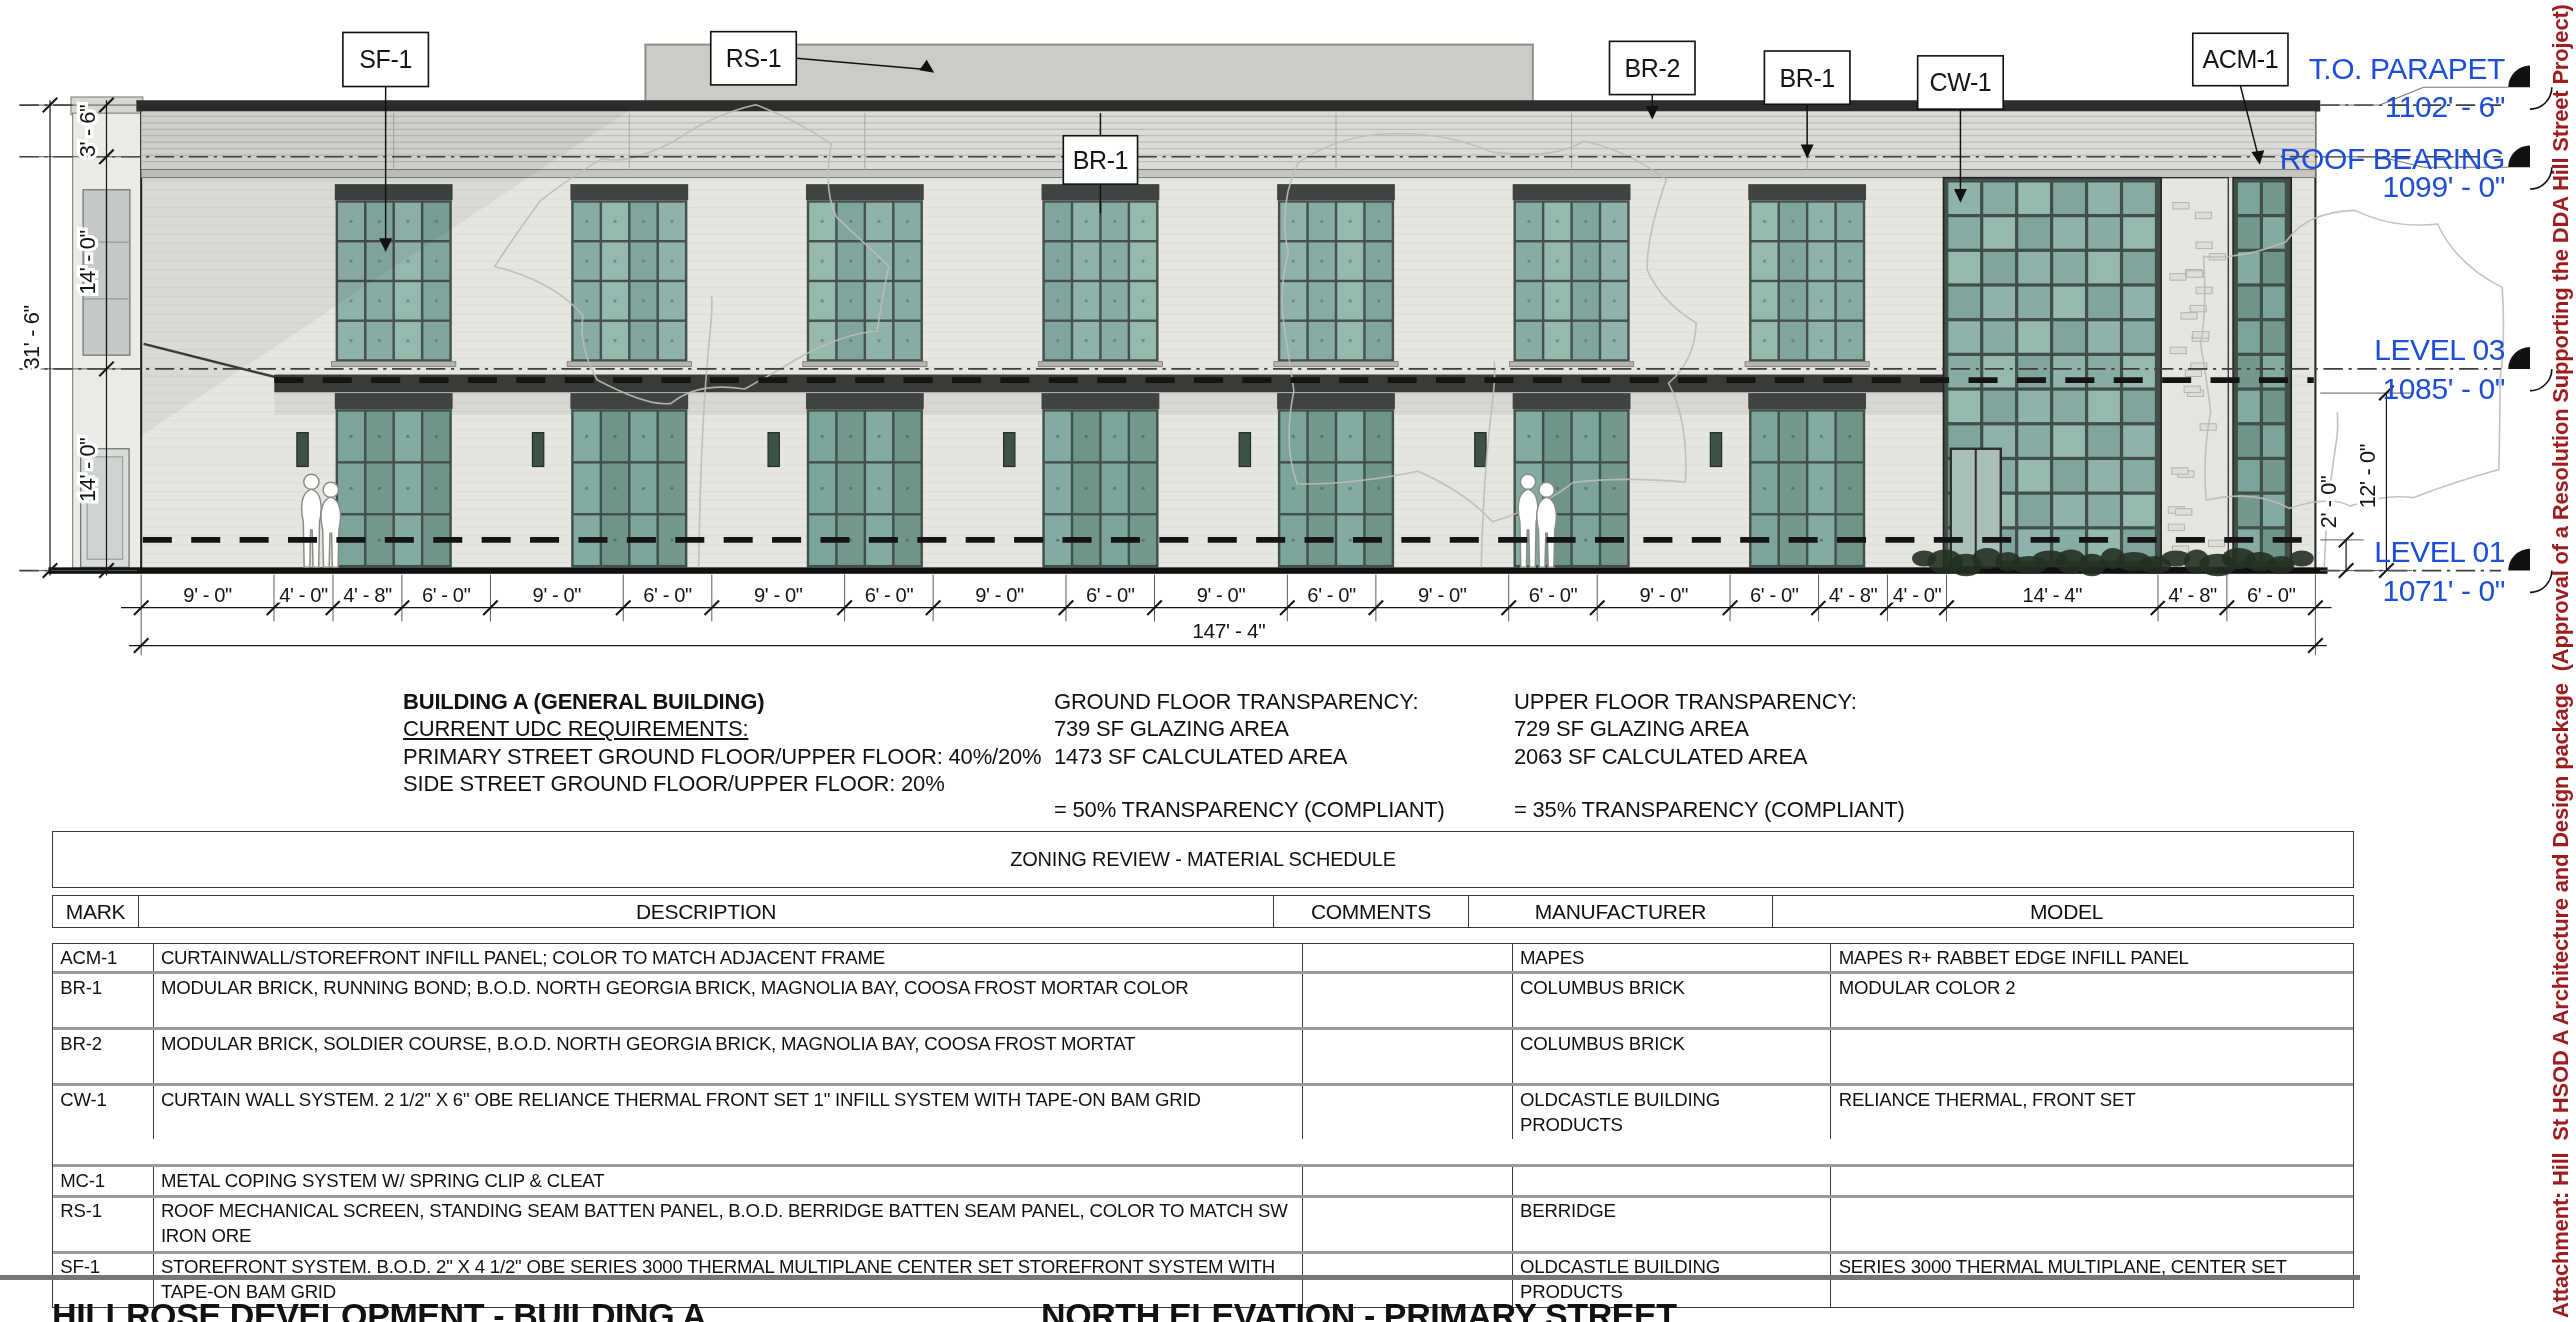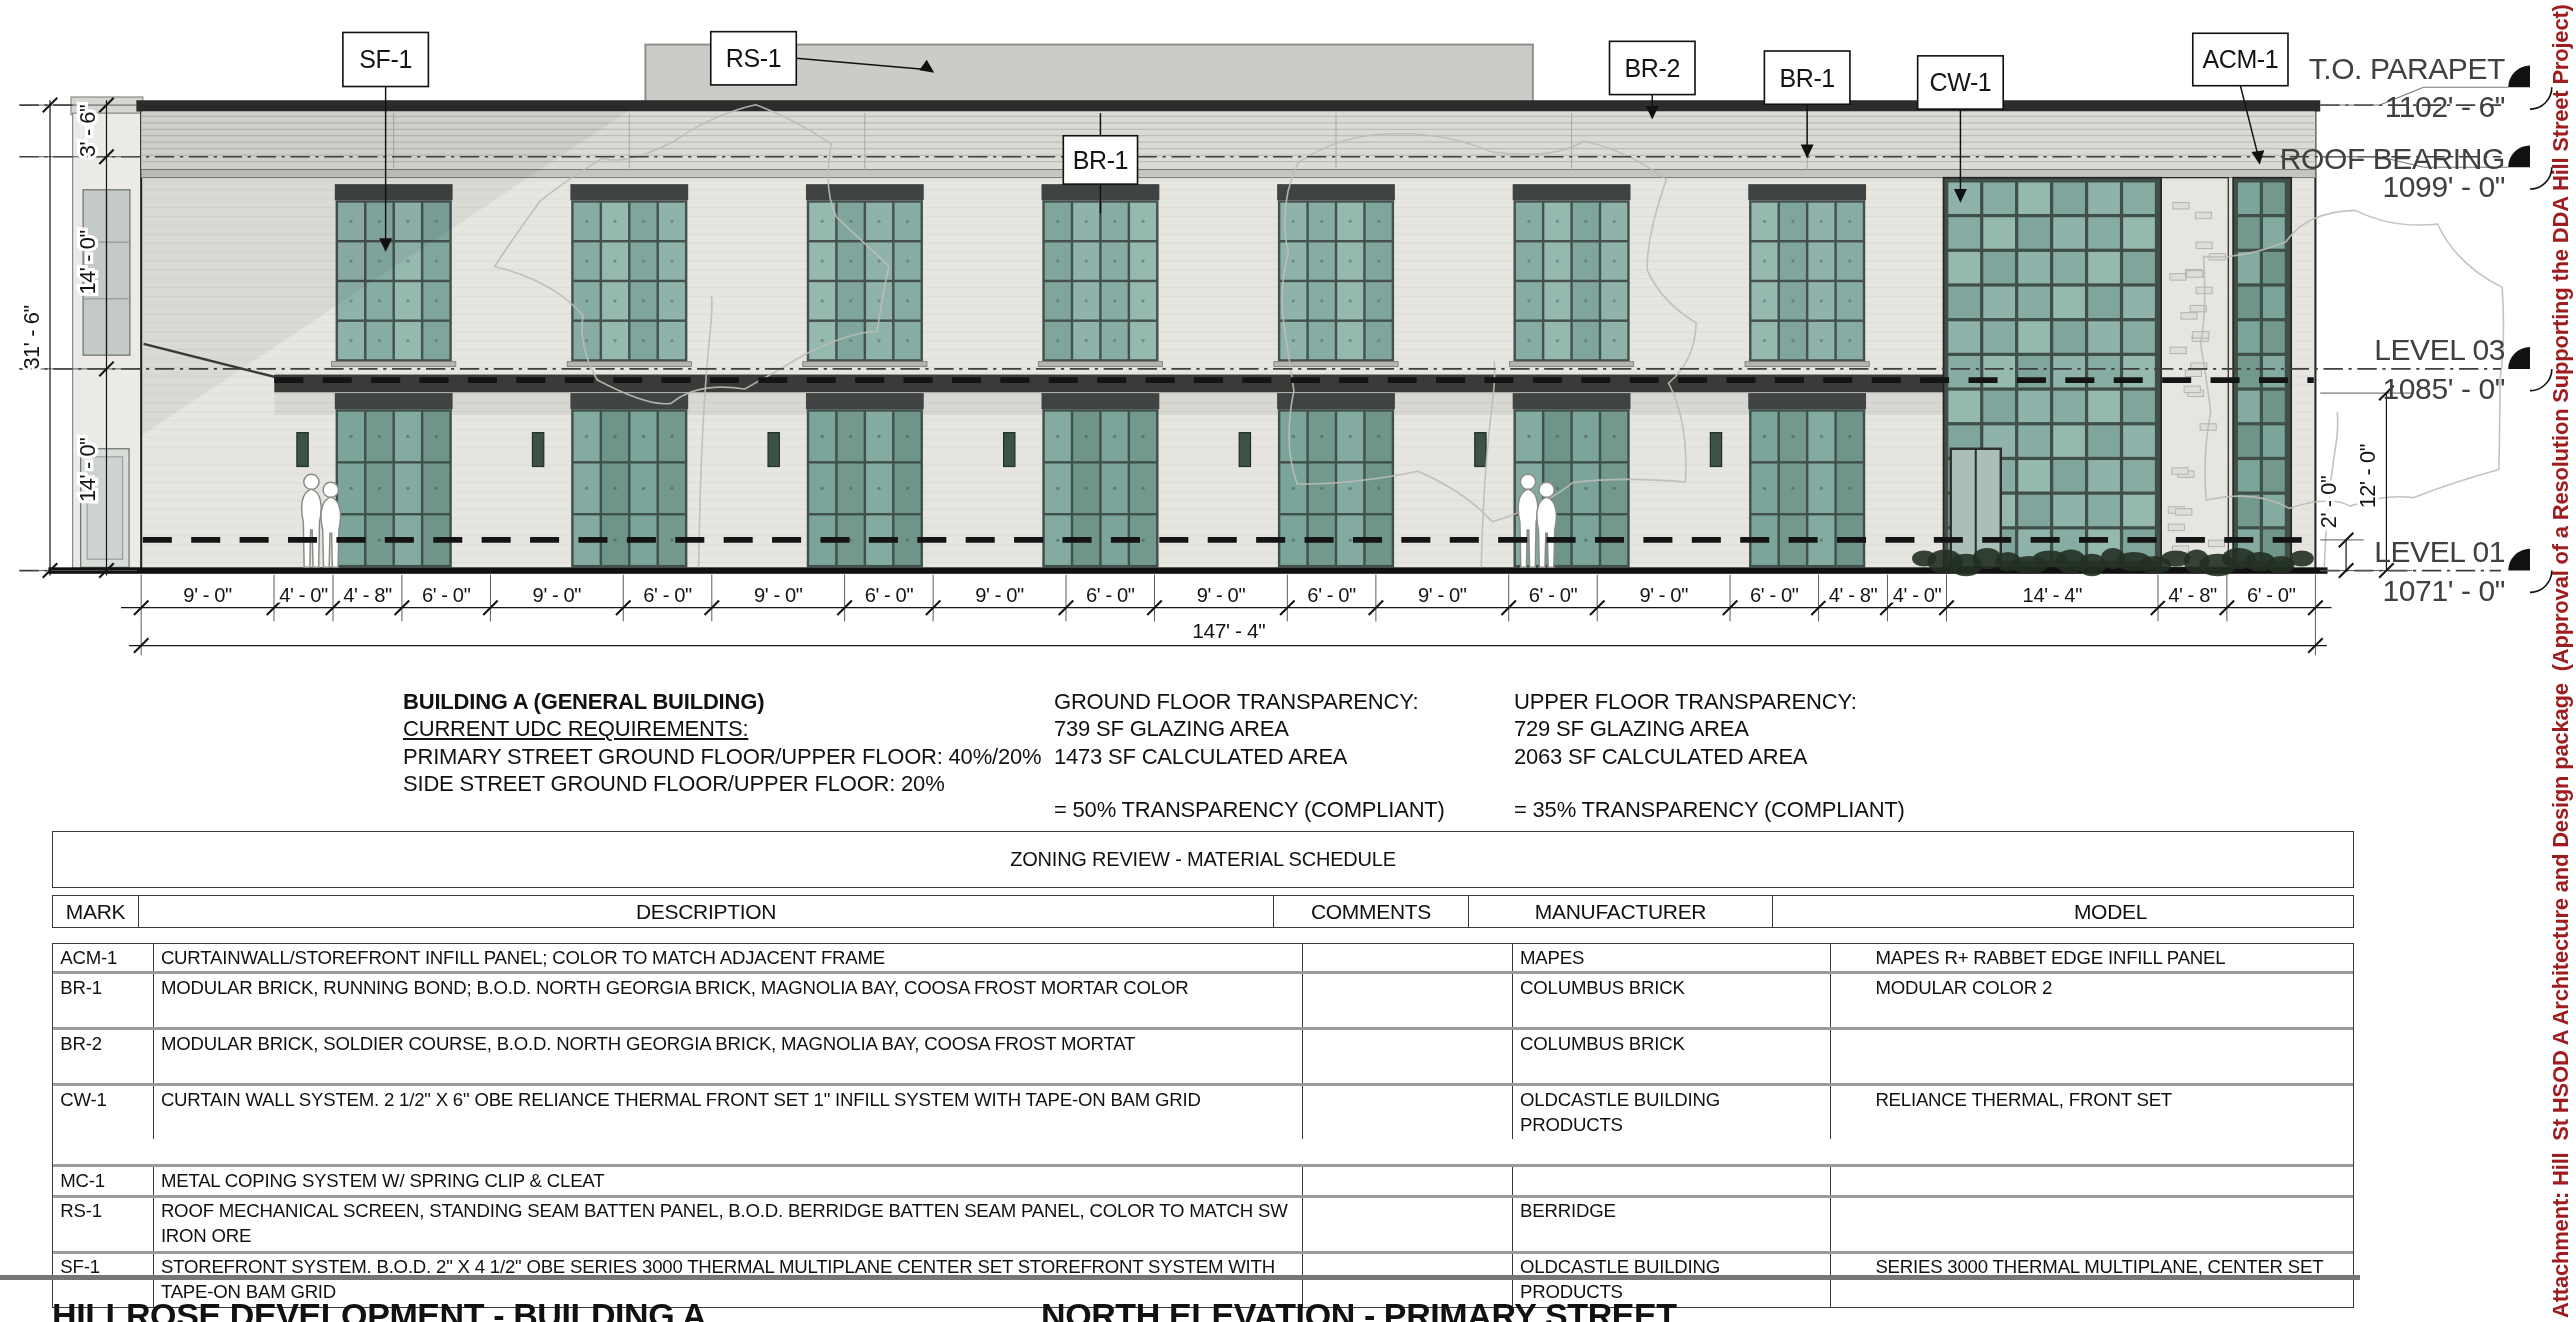--- a/index.html
+++ b/index.html
@@ -3,21 +3,21 @@
 <meta charset="utf-8">
 <style>
   html,body{margin:0;padding:0;}
   body{
     position:relative;width:2576px;height:1322px;overflow:hidden;background:#ffffff;
     font-family:"Liberation Sans","DejaVu Sans",sans-serif;color:#111;
   }
   .abs{position:absolute;}
   
   .lvl-name,.lvl-elev{
-    position:absolute;right:71px;text-align:right;font-size:30px;letter-spacing:-0.4px;color:#404040;white-space:nowrap;
+    position:absolute;right:71px;text-align:right;font-size:30px;letter-spacing:-0.4px;color:#1d4ed8;white-space:nowrap;
   }
   
   .noteblock{position:absolute;font-size:22px;line-height:27.4px;letter-spacing:-0.2px;white-space:nowrap;margin-top:8px;}
   .noteblock .bold{font-weight:bold;}
   .noteblock .underline{text-decoration:underline;}
   .noteblock .result{font-weight:normal;margin-top:26px;text-align:center;}
   
   #schedule{position:absolute;left:52px;top:831px;width:2302px;}
   .sched-box{border:1.6px solid #3a3a3a;background:#fff;}
   #sched-title{height:55px;display:flex;align-items:center;justify-content:center;font-size:20px;letter-spacing:-0.2px;}
@@ -26,21 +26,21 @@
   #sched-header .hcell:first-child{border-left:none;}
   #sched-rows{margin-top:14.5px;}
   .srow{display:flex;border-top:3.2px solid #9b9b99;}
   .srow:first-child{border-top:none;}
   .scell{font-size:18.6px;line-height:25px;letter-spacing:-0.2px;padding:0.8px 7.3px 0 7.3px;border-left:1.6px solid #3a3a3a;overflow:hidden;}
   .scell:first-child{border-left:none;}
   .c0{width:85px;flex:none;}
   .c1{width:1134px;flex:none;}
   .c2{width:194px;flex:none;text-align:center;}
   .c3{width:303px;flex:none;}
-  .c4{width:587px;flex:none;padding-left:44px;}
+  .c4{width:587px;flex:none;}
   
   .footer-title{position:absolute;top:1296px;font-size:34px;font-weight:bold;letter-spacing:-0.4px;white-space:nowrap;}
   #footer-sep{position:absolute;left:0;top:1275px;width:2360px;height:4.8px;background:#767674;}
   
   #sidebar-text{
     position:absolute;left:2548px;top:1318px;transform:rotate(-90deg);transform-origin:top left;
     font-size:22px;font-weight:bold;letter-spacing:-0.2px;white-space:pre;
   }
 </style>
 </head>

